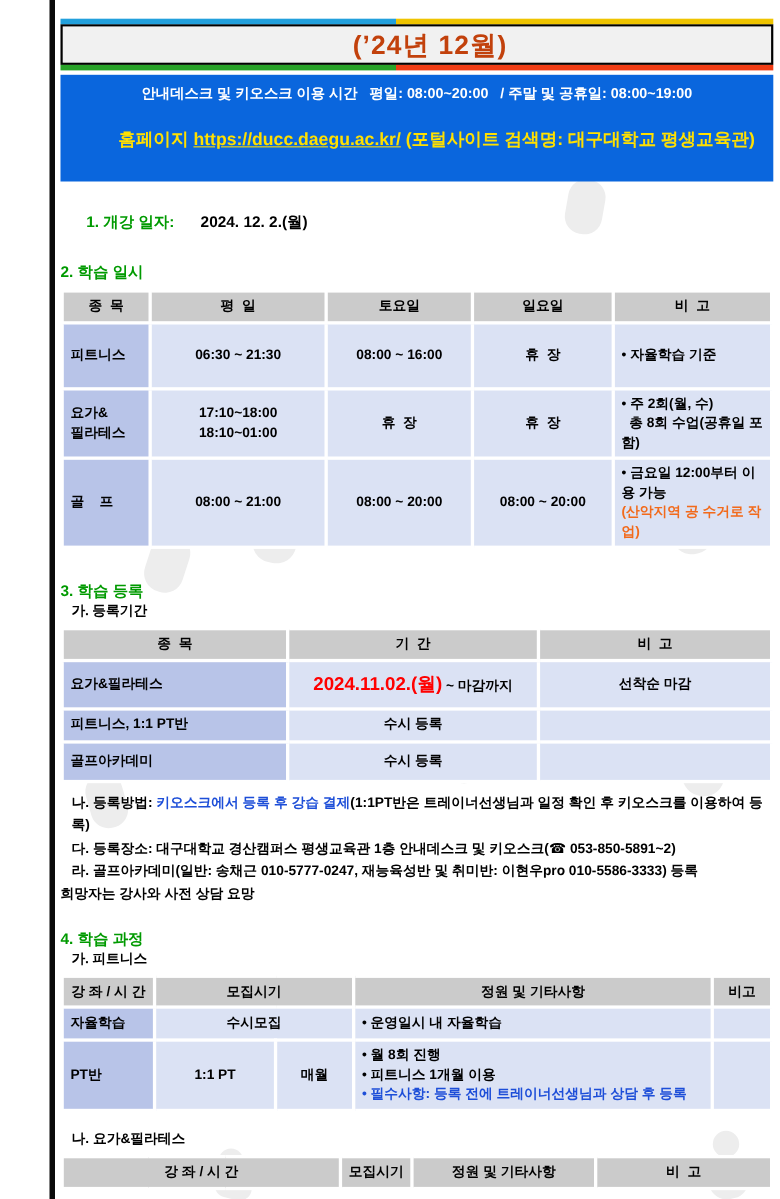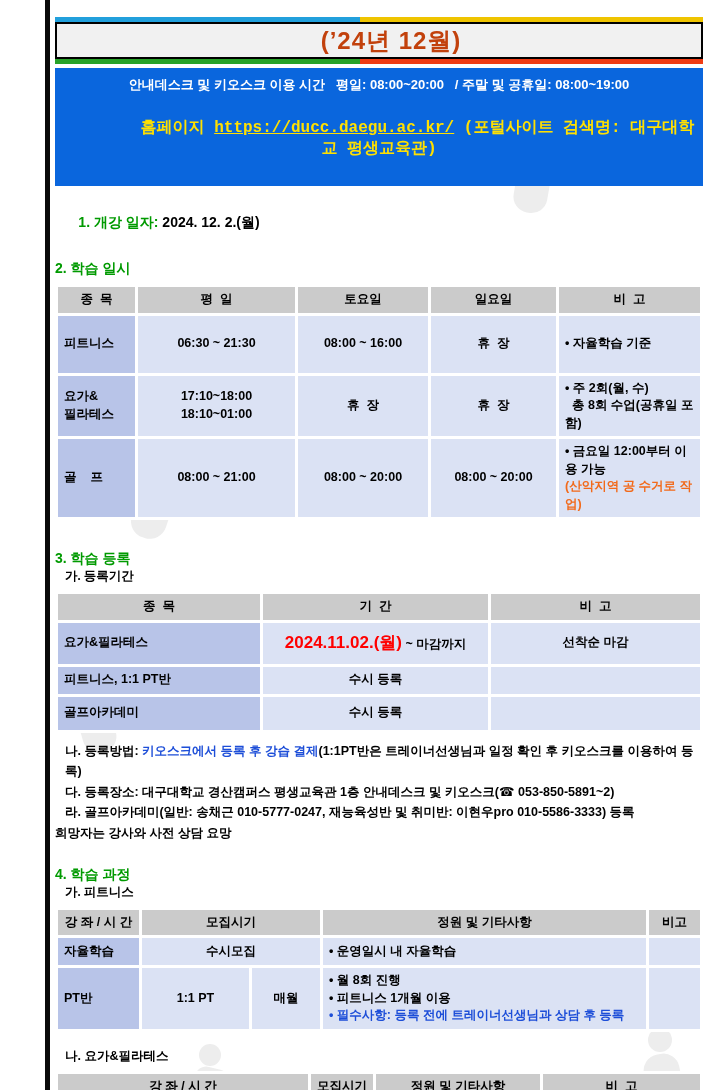--- a/index.html
+++ b/index.html
@@ -22,25 +22,25 @@
   .title-box {
     border:2px solid #000; background:#f1f1f1; height:37px;
     display:flex; align-items:center; justify-content:center;
     font-size:24px; letter-spacing:1px; white-space:pre;
   }
   .title-date { color:#c2410c; margin-left:24px; }
 
   
   .banner { background:#0a66dd; margin-top:4px; padding:8px 4px 9px; text-align:center; }
   .banner-line1 { color:#ffffff; font-size:13px; white-space:pre-wrap; }
-  .banner-line2 { color:#ffe000; font-size:16px; margin-top:5px; white-space:pre-wrap;font-family:Liberation Mono, monospace; }
+  .banner-line2 { color:#ffe000; font-size:16px; margin-top:5px; white-space:pre-wrap; }
   .banner-line2 a { color:#ffe000; text-decoration:underline; }
 
   .sec-heading { color:#009a00; font-size:14px; white-space:pre-wrap; }
-  .inline-black { color:#000; }
+  .inline-black { color:#000;margin-left:20px; }
   .sub-heading { font-size:12.5px; padding-left:10px; white-space:pre-wrap; }
 
   table { border-collapse:collapse; width:648px; table-layout:fixed; }
   td, th { border:3px solid #ffffff; font-size:12.5px; font-weight:700;
            padding:4px 6px; vertical-align:middle; white-space:pre-wrap; line-height:1.4; }
   .th  { background:#cbcbcb; text-align:center; }
   .c1  { background:#b8c4e8; text-align:left; }
   .cell{ background:#dbe2f4; text-align:center; }
   .cell-l { background:#dbe2f4; text-align:left; }
   .red { color:#1d4ed8; }

